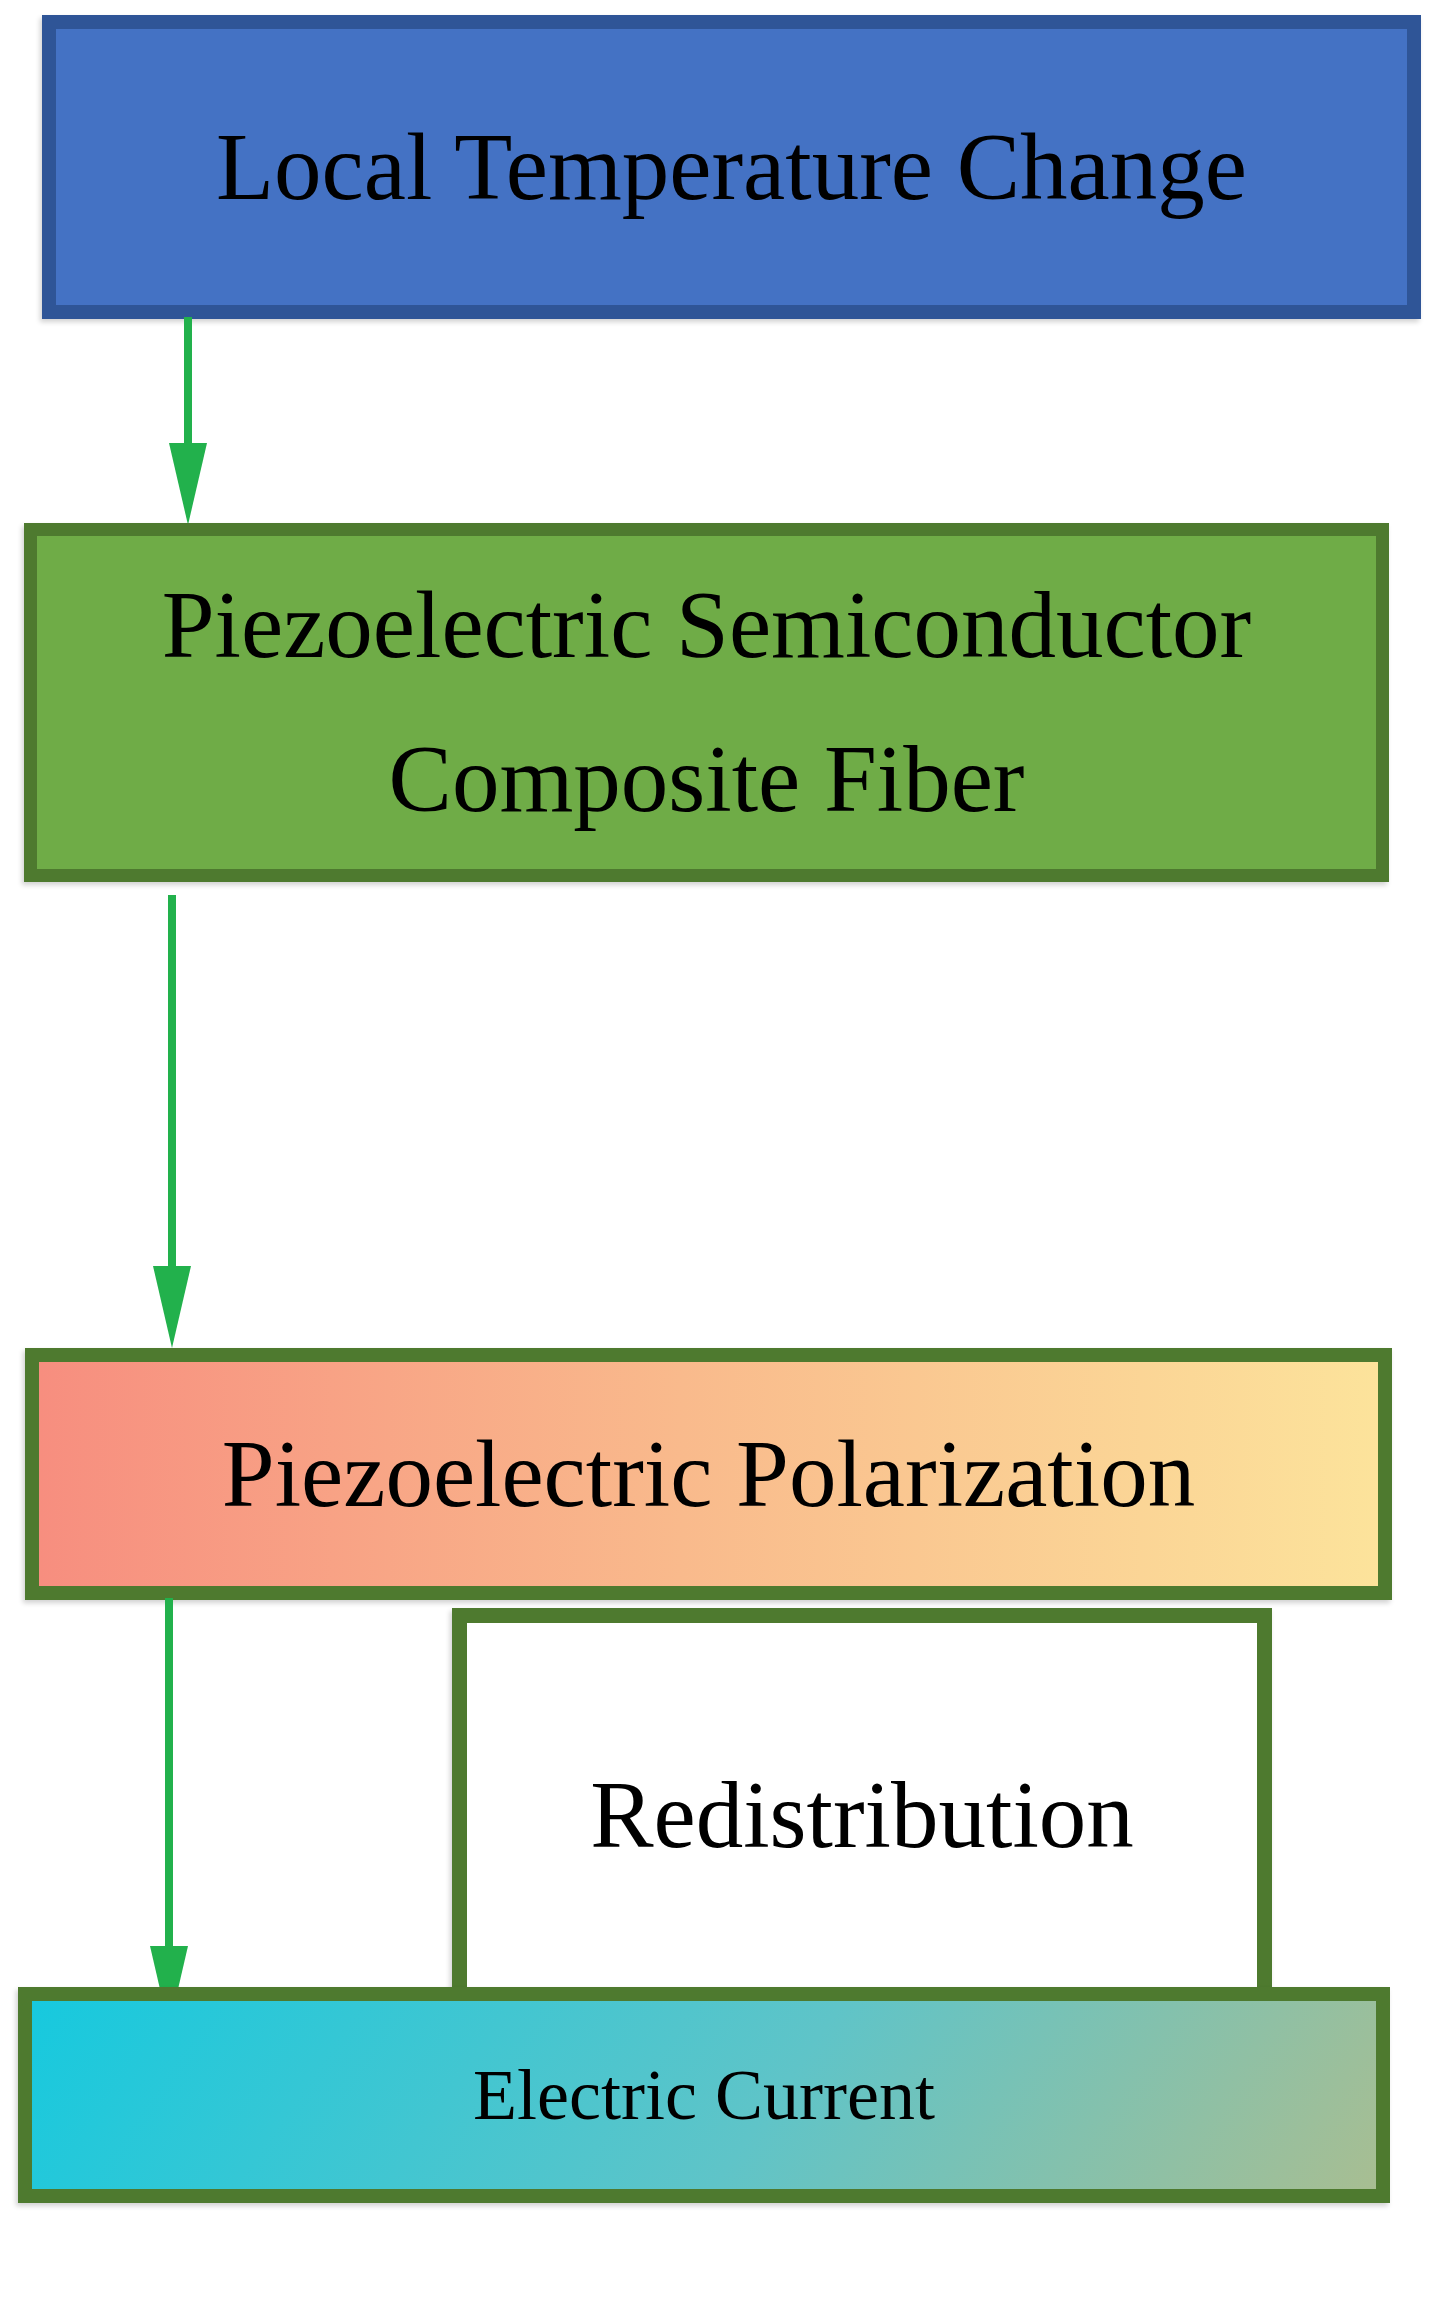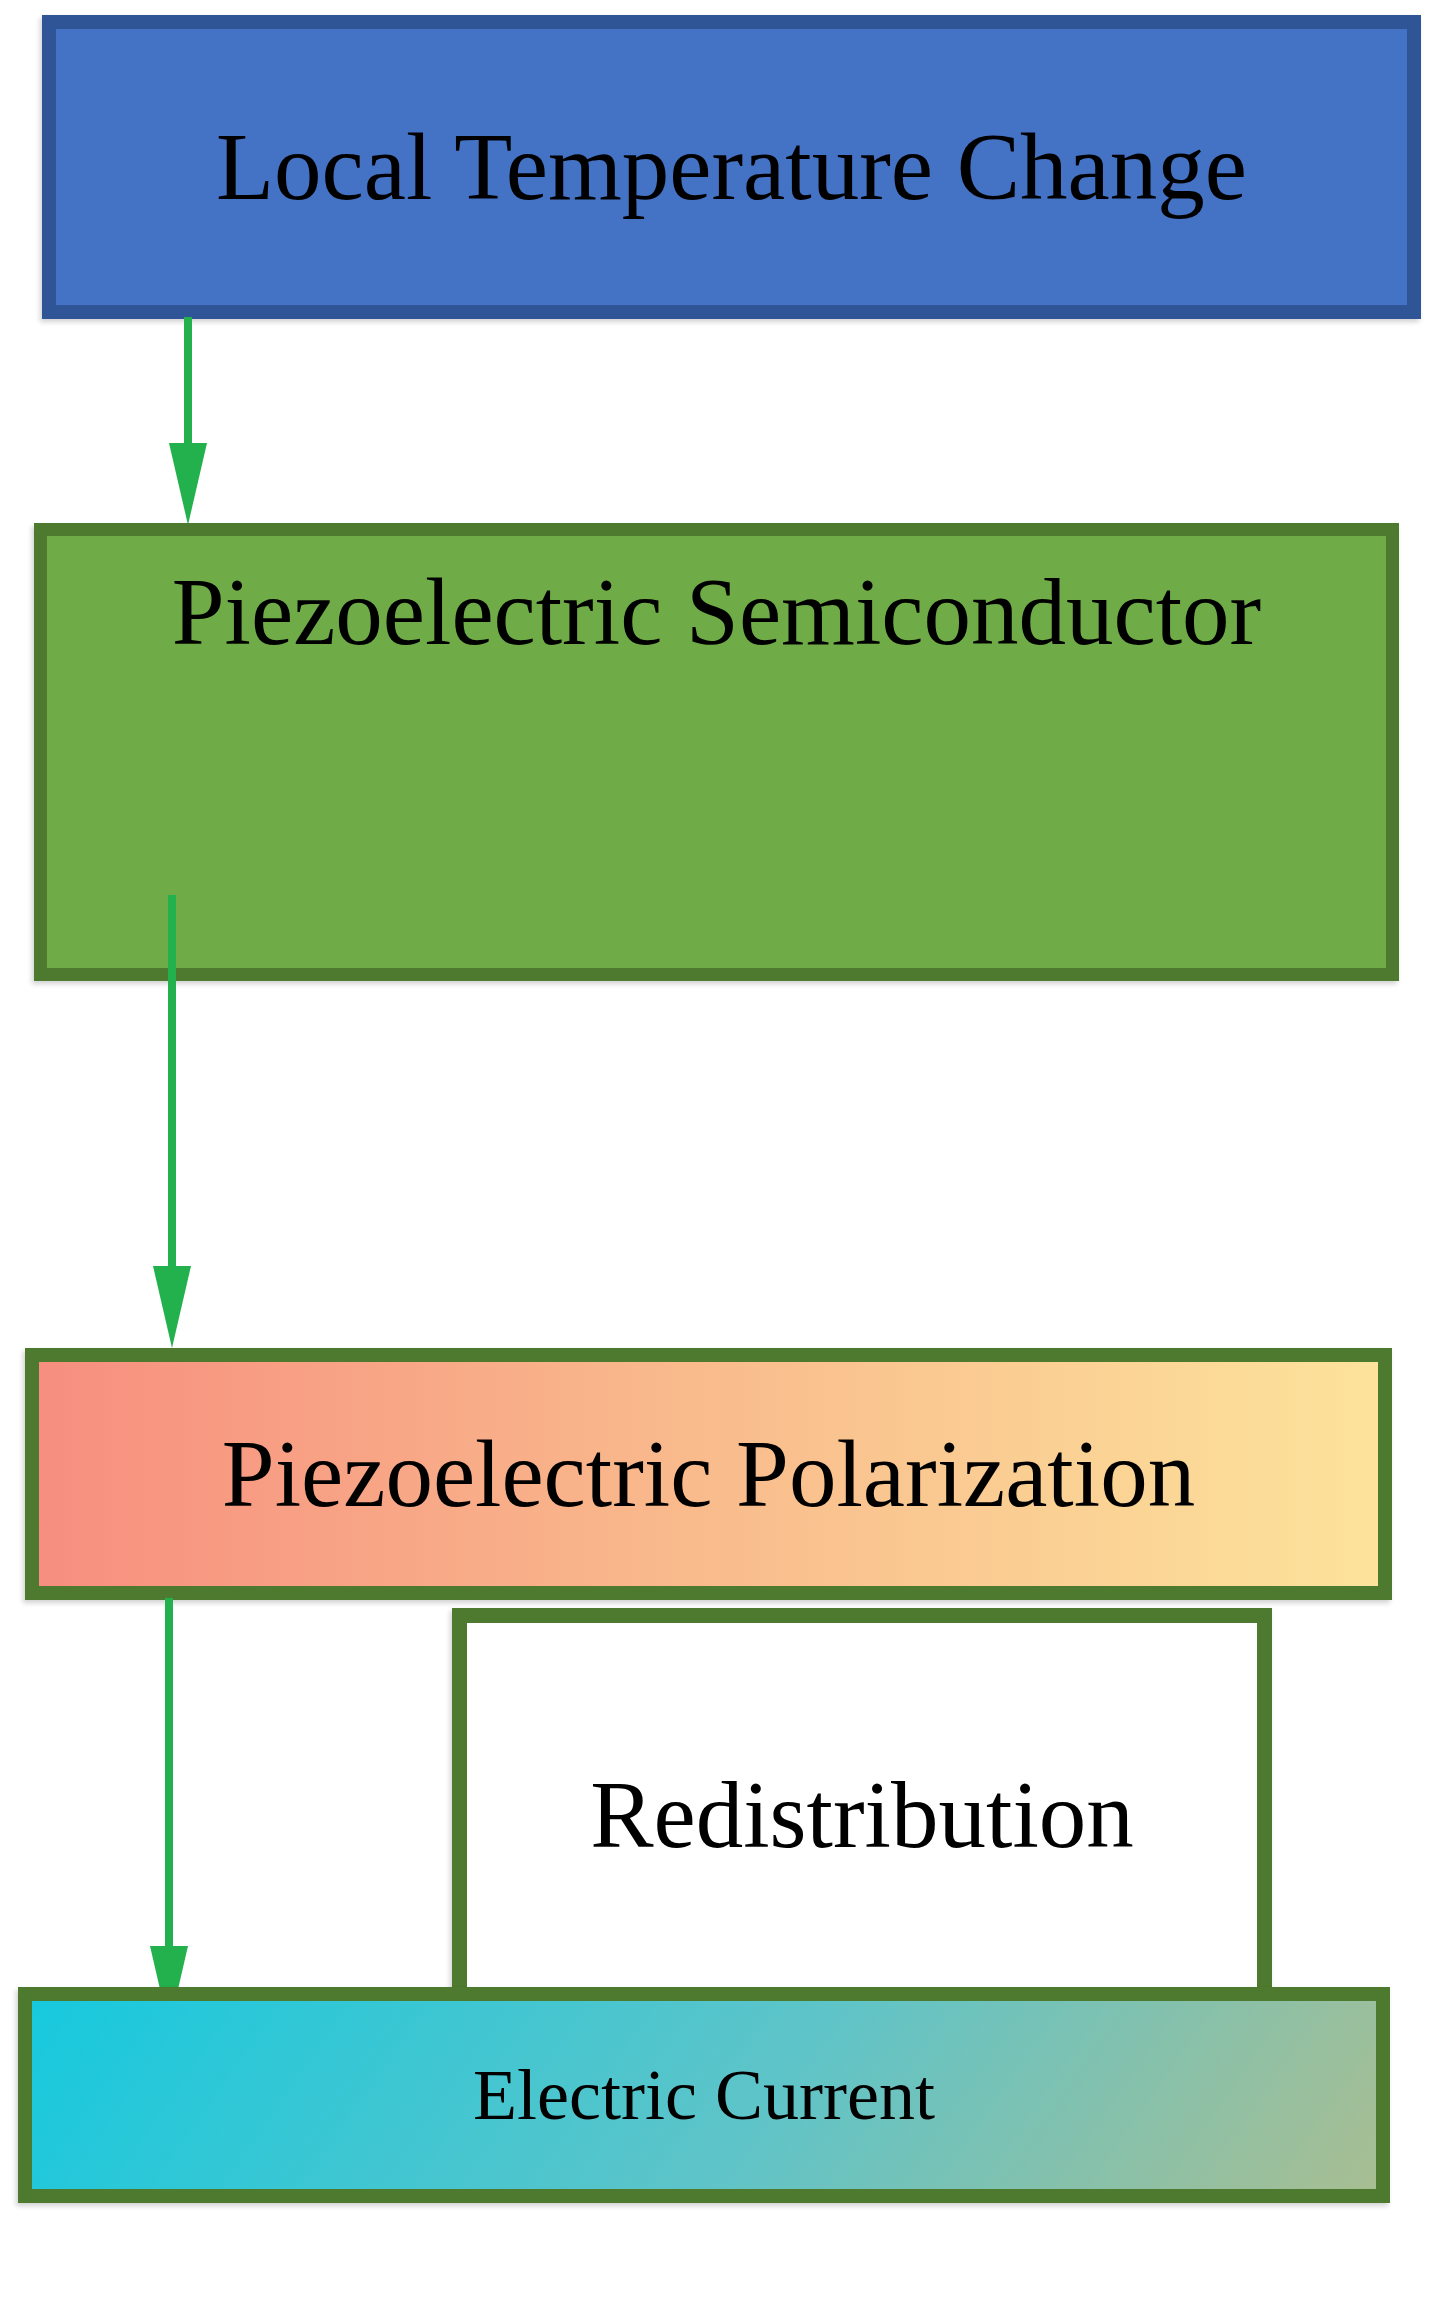--- a/index.html
+++ b/index.html
@@ -24,24 +24,24 @@
   }
   .node .line { display:block; }
 
   #node-temp {
     left:42px; top:15px; width:1379px; height:304px;
     background:var(--blue-fill);
     border:14px solid var(--blue-border);
     font-size:95px;
   }
   #node-fiber {
-    left:34px; top:523px; width:1365px; height:458px;
+    left:24px; top:523px; width:1365px; height:359px;
     background:var(--green-fill);
     border:13px solid var(--green-border);
-    font-size:95px; line-height:1.62;justify-content:space-between;
+    font-size:95px; line-height:1.62;
   }
   #node-mech {
     left:457px; top:922px; width:823px; height:406px;
     background:var(--box-white);
     border:15px solid var(--green-border);
     font-size:95px; line-height:1.5;
   }
   #node-polar {
     left:25px; top:1348px; width:1367px; height:252px;
     background:linear-gradient(90deg, var(--polar-left) 0%, var(--polar-mid) 48%, var(--polar-right) 100%);
@@ -86,20 +86,21 @@
 
   <div class="node" id="node-temp">
     <span class="line">Local Temperature Change</span>
   </div>
 
   <div class="arrow-shaft" id="arrow1-shaft"></div>
   <div class="arrow-head" id="arrow1-head"></div>
 
   <div class="node" id="node-fiber">
     <span class="line">Piezoelectric Semiconductor</span>
+    <span class="line">Composite Fiber</span>
   </div>
 
 
   <div class="arrow-shaft" id="arrow2-shaft"></div>
   <div class="arrow-head" id="arrow2-head"></div>
 
   <div class="node" id="node-polar">
     <span class="line">Piezoelectric Polarization</span>
   </div>
 

